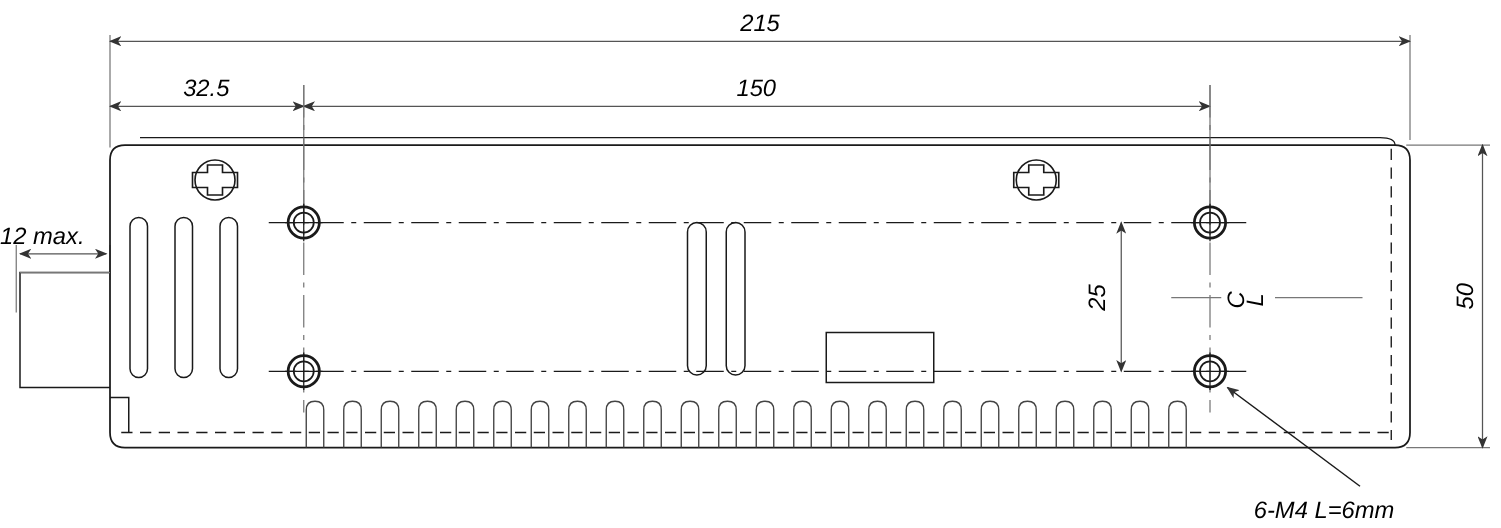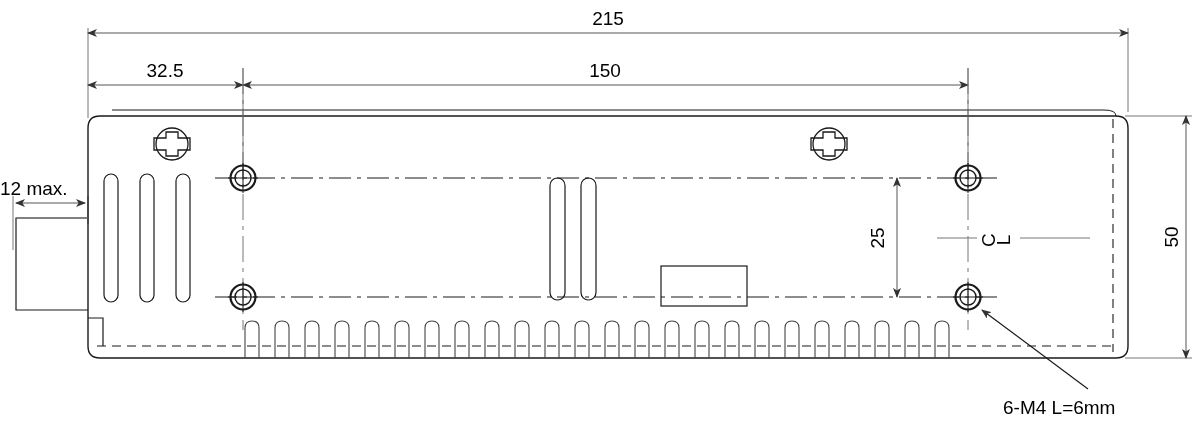--- a/index.html
+++ b/index.html
@@ -13,20 +13,21 @@
     font-family: "Liberation Sans", sans-serif;
     overflow: hidden;
     position: relative;
   }
   #drawing-root {
     position: absolute;
     left: 0;
     top: 0;
     width: 1201px;
     height: 346px;
+    font-style: italic;
   }
   svg {
     display: block;
   }
   .dim-text {
     font-family: "Liberation Sans", sans-serif;
     font-size: 19px;
     fill: #000000;
   }
   .note-text {

